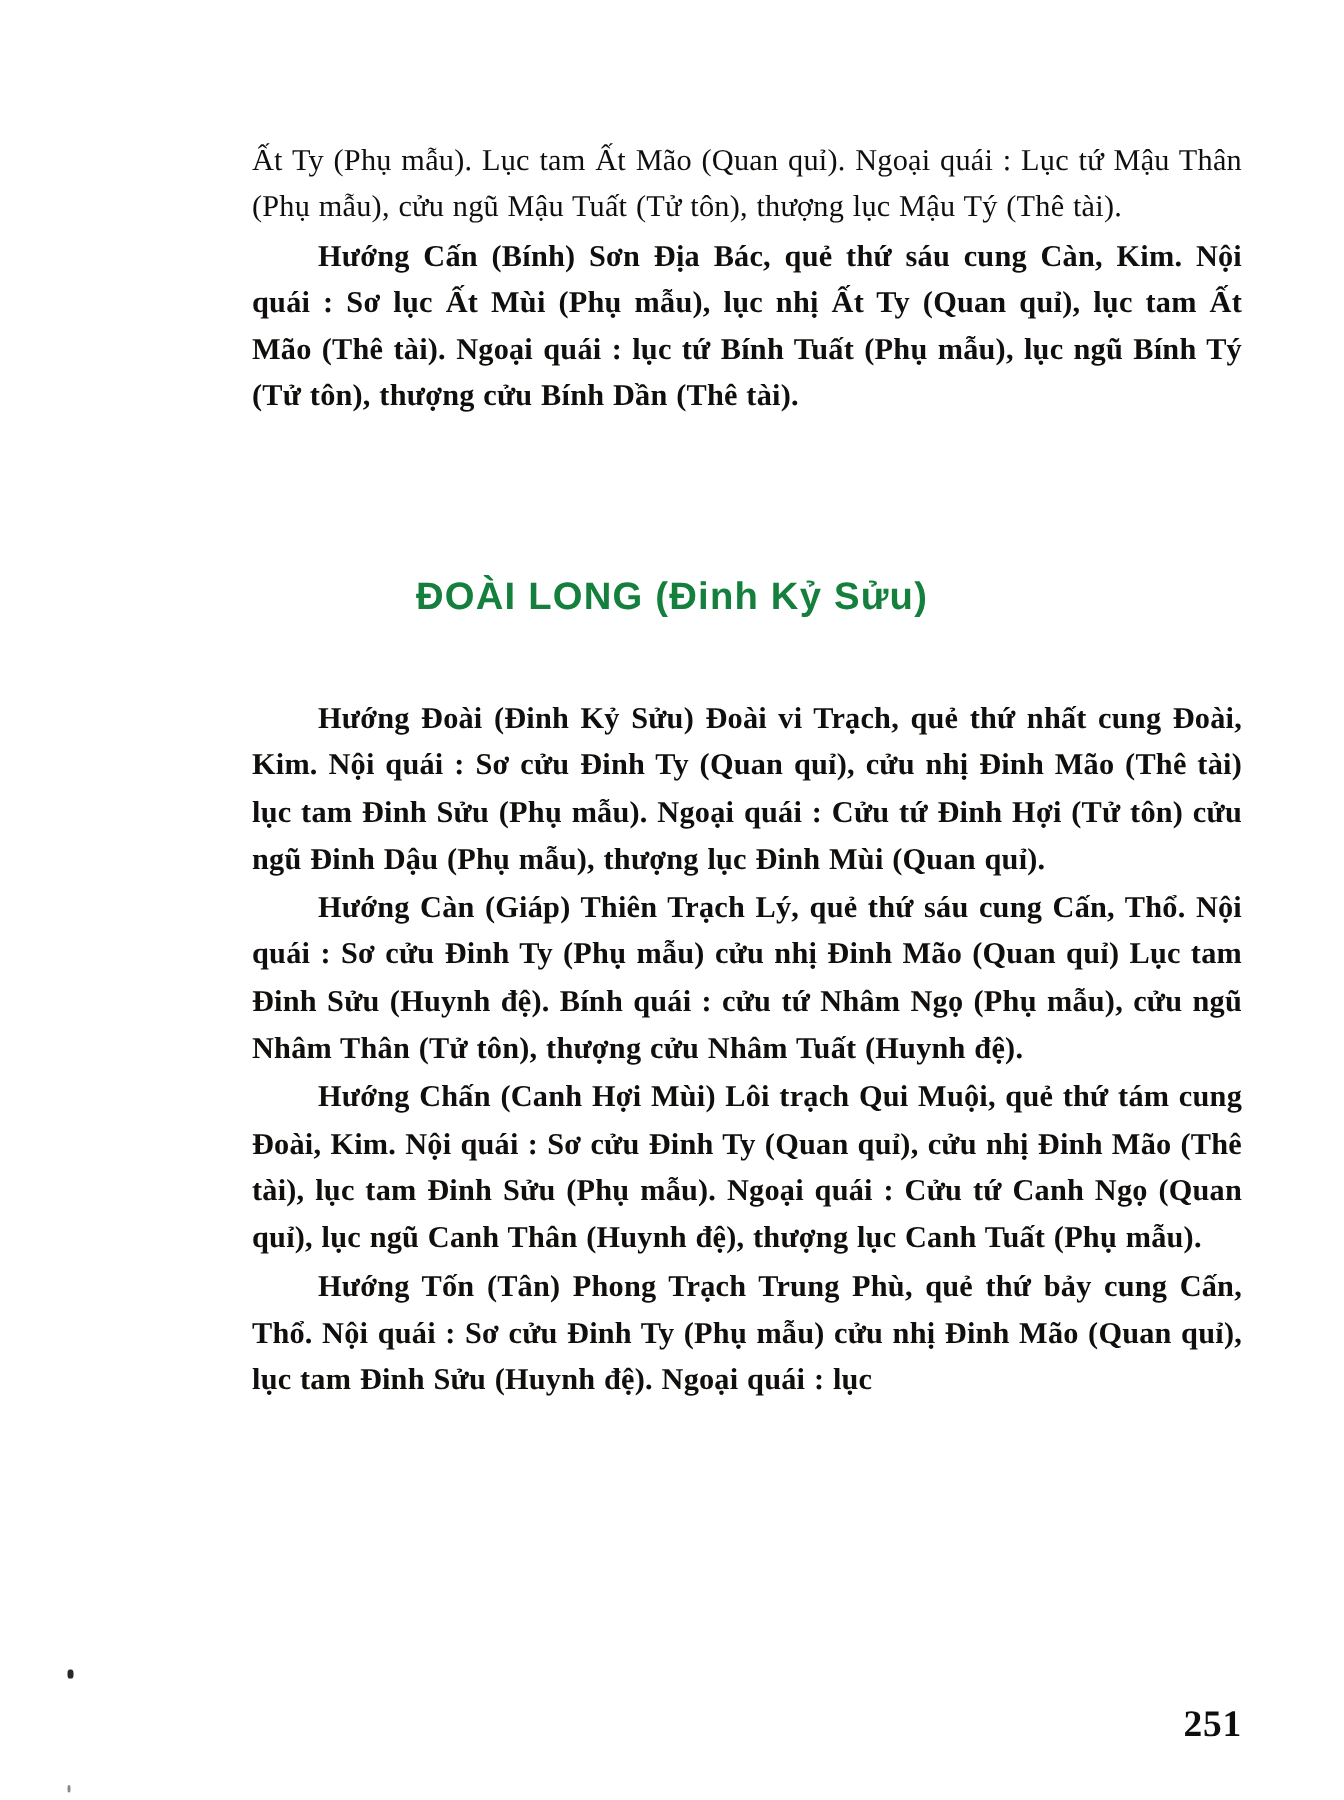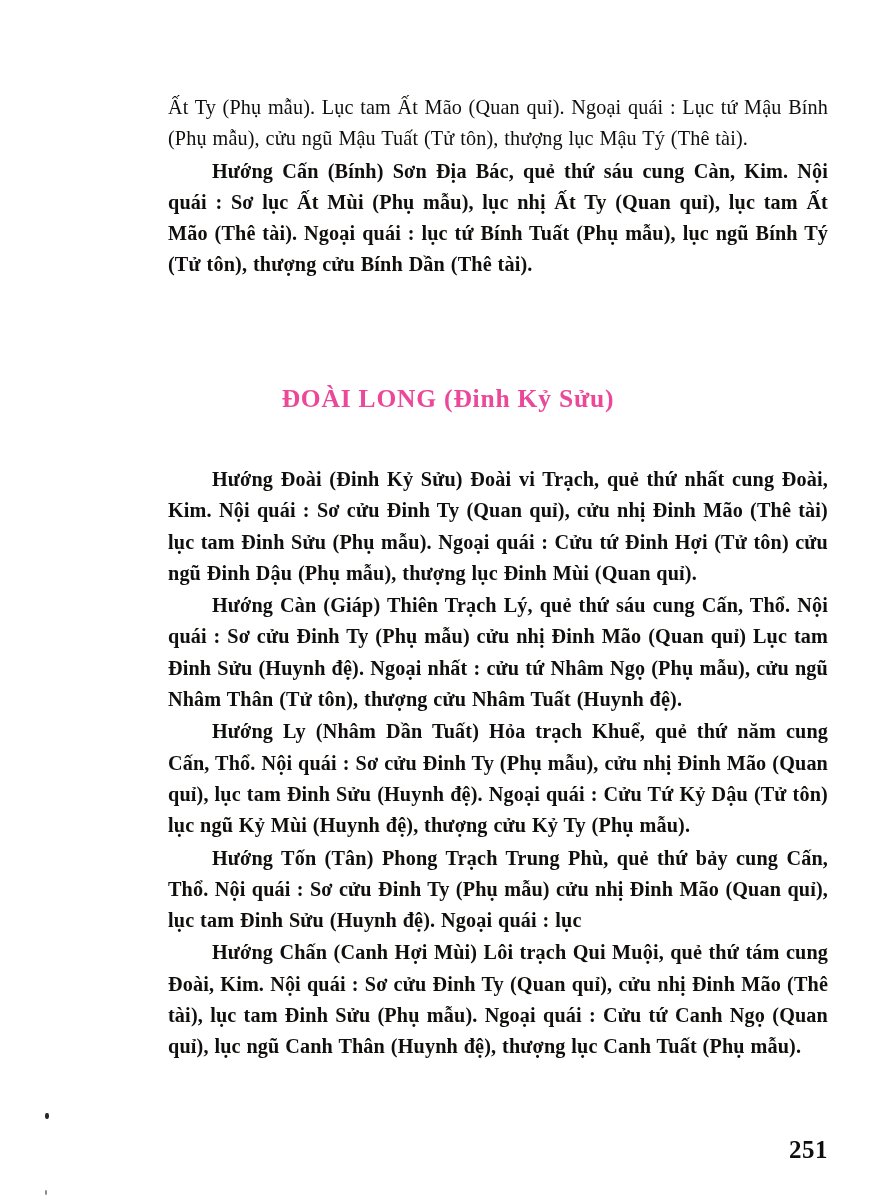--- a/index.html
+++ b/index.html
@@ -51,25 +51,25 @@
     font-weight: bold;
   }
 
   
   .section-heading {
     position: absolute;
     left: 0;
     right: 0;
     top: 363px;
     text-align: center;
-    font-family: Liberation Serif, serif;
+    font-family: Liberation Sans, sans-serif;
     font-weight: bold;
     font-size: 25.5px;
     letter-spacing: 0.8px;
-    color: #ec4899;
+    color: #15803d;
   }
 
   
   .text-column-lower {
     position: absolute;
     left: 168px;
     top: 433px;
     width: 660px;
     margin-top: 31px;
   }
@@ -95,32 +95,31 @@
   }
   .speck-a { left: 45px;  top: 1113px; width: 4px;  height: 6px; }
   .speck-b { left: 45px;  top: 1190px; width: 2px;  height: 5px; opacity: .55; }
 </style>
 </head>
 <body>
 
 <div class="page">
 
   <div class="text-column">
-    <p class="para">Ất Ty (Phụ mẫu). Lục tam Ất Mão (Quan quỉ). Ngoại quái : Lục tứ Mậu Bính (Phụ mẫu), cửu ngũ Mậu Tuất (Tử tôn), thượng lục Mậu Tý (Thê tài).</p>
+    <p class="para">Ất Ty (Phụ mẫu). Lục tam Ất Mão (Quan quỉ). Ngoại quái : Lục tứ Mậu Thân (Phụ mẫu), cửu ngũ Mậu Tuất (Tử tôn), thượng lục Mậu Tý (Thê tài).</p>
     <p class="para indent">Hướng Cấn (Bính) Sơn Địa Bác, quẻ thứ sáu cung Càn, Kim. Nội quái : Sơ lục Ất Mùi (Phụ mẫu), lục nhị Ất Ty (Quan quỉ), lục tam Ất Mão (Thê tài). Ngoại quái : lục tứ Bính Tuất (Phụ mẫu), lục ngũ Bính Tý (Tử tôn), thượng cửu Bính Dần (Thê tài).</p>
   </div>
 
   <h2 class="section-heading">ĐOÀI LONG (Đinh Kỷ Sửu)</h2>
 
   <div class="text-column-lower">
     <p class="para indent">Hướng Đoài (Đinh Kỷ Sửu) Đoài vi Trạch, quẻ thứ nhất cung Đoài, Kim. Nội quái : Sơ cửu Đinh Ty (Quan quỉ), cửu nhị Đinh Mão (Thê tài) lục tam Đinh Sửu (Phụ mẫu). Ngoại quái : Cửu tứ Đinh Hợi (Tử tôn) cửu ngũ Đinh Dậu (Phụ mẫu), thượng lục Đinh Mùi (Quan quỉ).</p>
-    <p class="para indent">Hướng Càn (Giáp) Thiên Trạch Lý, quẻ thứ sáu cung Cấn, Thổ. Nội quái : Sơ cửu Đinh Ty (Phụ mẫu) cửu nhị Đinh Mão (Quan quỉ) Lục tam Đinh Sửu (Huynh đệ). Ngoại nhất : cửu tứ Nhâm Ngọ (Phụ mẫu), cửu ngũ Nhâm Thân (Tử tôn), thượng cửu Nhâm Tuất (Huynh đệ).</p>
-    <p class="para indent">Hướng Ly (Nhâm Dần Tuất) Hỏa trạch Khuể, quẻ thứ năm cung Cấn, Thổ. Nội quái : Sơ cửu Đinh Ty (Phụ mẫu), cửu nhị Đinh Mão (Quan quỉ), lục tam Đinh Sửu (Huynh đệ). Ngoại quái : Cửu Tứ Kỷ Dậu (Tử tôn) lục ngũ Kỷ Mùi (Huynh đệ), thượng cửu Kỷ Ty (Phụ mẫu).</p>
+    <p class="para indent">Hướng Càn (Giáp) Thiên Trạch Lý, quẻ thứ sáu cung Cấn, Thổ. Nội quái : Sơ cửu Đinh Ty (Phụ mẫu) cửu nhị Đinh Mão (Quan quỉ) Lục tam Đinh Sửu (Huynh đệ). Bính quái : cửu tứ Nhâm Ngọ (Phụ mẫu), cửu ngũ Nhâm Thân (Tử tôn), thượng cửu Nhâm Tuất (Huynh đệ).</p>
+    <p class="para indent">Hướng Chấn (Canh Hợi Mùi) Lôi trạch Qui Muội, quẻ thứ tám cung Đoài, Kim. Nội quái : Sơ cửu Đinh Ty (Quan quỉ), cửu nhị Đinh Mão (Thê tài), lục tam Đinh Sửu (Phụ mẫu). Ngoại quái : Cửu tứ Canh Ngọ (Quan quỉ), lục ngũ Canh Thân (Huynh đệ), thượng lục Canh Tuất (Phụ mẫu).</p>
     <p class="para indent">Hướng Tốn (Tân) Phong Trạch Trung Phù, quẻ thứ bảy cung Cấn, Thổ. Nội quái : Sơ cửu Đinh Ty (Phụ mẫu) cửu nhị Đinh Mão (Quan quỉ), lục tam Đinh Sửu (Huynh đệ). Ngoại quái : lục</p>
-    <p class="para indent">Hướng Chấn (Canh Hợi Mùi) Lôi trạch Qui Muội, quẻ thứ tám cung Đoài, Kim. Nội quái : Sơ cửu Đinh Ty (Quan quỉ), cửu nhị Đinh Mão (Thê tài), lục tam Đinh Sửu (Phụ mẫu). Ngoại quái : Cửu tứ Canh Ngọ (Quan quỉ), lục ngũ Canh Thân (Huynh đệ), thượng lục Canh Tuất (Phụ mẫu).</p>
   </div>
 
   <div class="folio">251</div>
 
   <span class="speck speck-a"></span>
   <span class="speck speck-b"></span>
 
 </div>
 
 </body></html>

